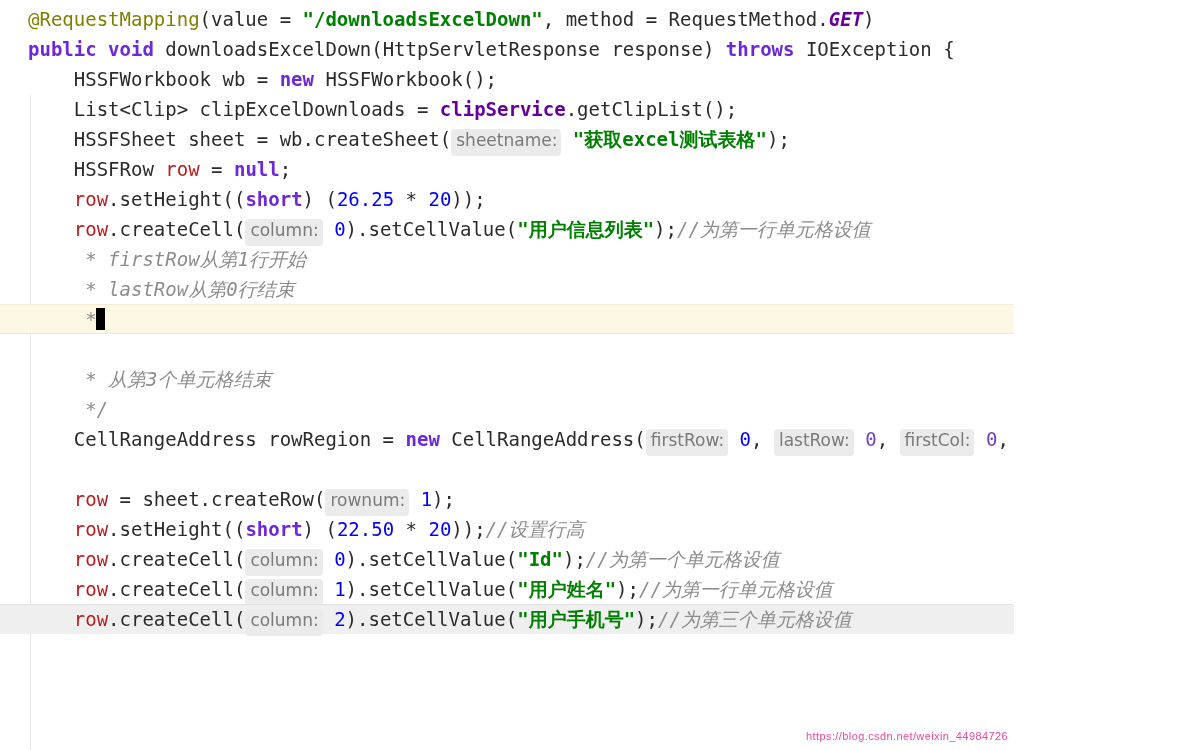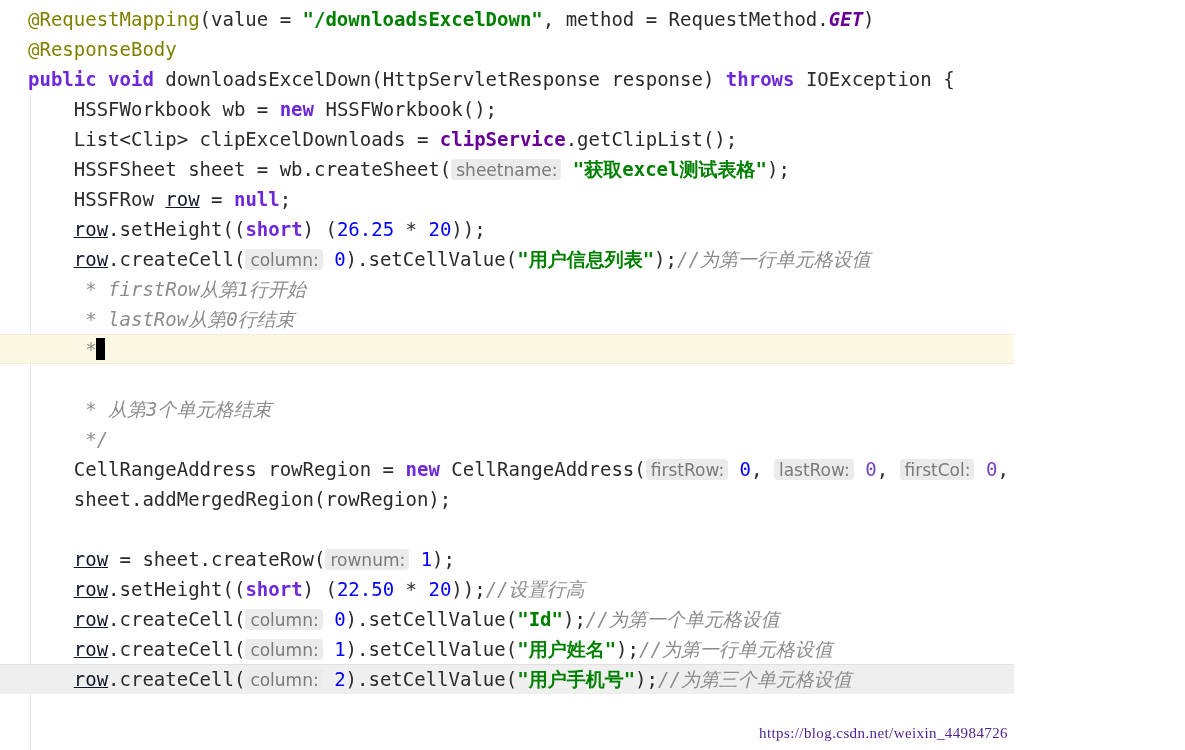--- a/index.html
+++ b/index.html
@@ -64,70 +64,69 @@
   
   .tok-plain    { color: #2b2b2b; }
   .tok-kw       { color: #6d28d9; font-weight: bold; }
   .tok-str      { color: #008000; font-weight: bold; }
   .tok-num      { color: #0000ff; }
   .tok-num-v    { color: #6f42c1; }
   .tok-anno     { color: #808000; }
   .tok-comment  { color: #8c8c8c; font-style: italic; }
   .tok-field    { color: #660099; font-weight: bold; }
   .tok-static   { color: #660099; font-weight: bold; font-style: italic; }
-  .tok-local    { color: #0f172a; text-decoration: underline; }
+  .tok-local    { color: #b91c1c; }
 
   
   .hint {
     background: #ebebeb;
     color: #7a7a7a;
     font-size: 17px;
     border-radius: 4px;
-    padding: 1px 4px 0 5px;
+    padding: 1px 4px 6px 5px;
     font-family: "DejaVu Sans", "Liberation Sans", sans-serif;
     font-style: normal;
     font-weight: normal;
     margin-top: 46px;
   }
 
   
   .caret {
     display: inline-block;
     width: 9px;
     height: 22px;
     background: #000000;
     vertical-align: -4px;
     margin-left: -1px;
   }
 
   .watermark {
     position: absolute;
     right: 6px;
     bottom: 8px;
-    font-family: Liberation Serif, serif;
-    font-size: 15px;
-    color: #4c1d95;
+    font-family: Liberation Sans, sans-serif;
+    font-size: 11px;
+    color: #ec4899;
     letter-spacing: 0.4px;
     z-index: 5;
     pointer-events: none;
     white-space: nowrap;
   }
 </style>
 </head>
 <body>
 
 <div id="editor">
 
   <div class="indent-guide"></div>
 
   <div class="code-area">
 
     <div class="line"><span class="tok-anno">@RequestMapping</span><span class="tok-plain">(value = </span><span class="tok-str">"/downloadsExcelDown"</span><span class="tok-plain">, method = RequestMethod.</span><span class="tok-static">GET</span><span class="tok-plain">)</span></div>
 
-    <div class="line"><span class="tok-anno">@ResponseBody</span></div>
 
     <div class="line"><span class="tok-kw">public</span><span class="tok-plain"> </span><span class="tok-kw">void</span><span class="tok-plain"> downloadsExcelDown(HttpServletResponse response) </span><span class="tok-kw">throws</span><span class="tok-plain"> IOException {</span></div>
 
     <div class="line"><span class="tok-plain">    HSSFWorkbook wb = </span><span class="tok-kw">new</span><span class="tok-plain"> HSSFWorkbook();</span></div>
 
     <div class="line"><span class="tok-plain">    List&lt;Clip&gt; clipExcelDownloads = </span><span class="tok-field">clipService</span><span class="tok-plain">.getClipList();</span></div>
 
     <div class="line"><span class="tok-plain">    HSSFSheet sheet = wb.createSheet(</span><span class="hint">sheetname:</span><span class="tok-plain"> </span><span class="tok-str">"获取excel测试表格"</span><span class="tok-plain">);</span></div>
 
     <div class="line"><span class="tok-plain">    HSSFRow </span><span class="tok-local">row</span><span class="tok-plain"> = </span><span class="tok-kw">null</span><span class="tok-plain">;</span></div>
@@ -145,21 +144,20 @@
     <div class="line current"><span class="tok-plain">     </span><span class="tok-comment">*</span><span class="caret"></span></div>
 
     <div class="line"><span class="tok-plain">     </span></div>
 
     <div class="line"><span class="tok-plain">     </span><span class="tok-comment">* 从第3个单元格结束</span></div>
 
     <div class="line"><span class="tok-plain">     </span><span class="tok-comment">*/</span></div>
 
     <div class="line"><span class="tok-plain">    CellRangeAddress rowRegion = </span><span class="tok-kw">new</span><span class="tok-plain"> CellRangeAddress(</span><span class="hint">firstRow:</span><span class="tok-plain"> </span><span class="tok-num">0</span><span class="tok-plain">, </span><span class="hint">lastRow:</span><span class="tok-plain"> </span><span class="tok-num-v">0</span><span class="tok-plain">, </span><span class="hint">firstCol:</span><span class="tok-plain"> </span><span class="tok-num-v">0</span><span class="tok-plain">, </span><span class="hint">last</span></div>
 
-    <div class="line"><span class="tok-plain">    sheet.addMergedRegion(rowRegion);</span></div>
 
     <div class="line"><span class="tok-plain"> </span></div>
 
     <div class="line"><span class="tok-plain">    </span><span class="tok-local">row</span><span class="tok-plain"> = sheet.createRow(</span><span class="hint">rownum:</span><span class="tok-plain"> </span><span class="tok-num">1</span><span class="tok-plain">);</span></div>
 
     <div class="line"><span class="tok-plain">    </span><span class="tok-local">row</span><span class="tok-plain">.setHeight((</span><span class="tok-kw">short</span><span class="tok-plain">) (</span><span class="tok-num">22.50</span><span class="tok-plain"> * </span><span class="tok-num">20</span><span class="tok-plain">));</span><span class="tok-comment">//设置行高</span></div>
 
     <div class="line"><span class="tok-plain">    </span><span class="tok-local">row</span><span class="tok-plain">.createCell(</span><span class="hint">column:</span><span class="tok-plain"> </span><span class="tok-num">0</span><span class="tok-plain">).setCellValue(</span><span class="tok-str">"Id"</span><span class="tok-plain">);</span><span class="tok-comment">//为第一个单元格设值</span></div>
 
     <div class="line"><span class="tok-plain">    </span><span class="tok-local">row</span><span class="tok-plain">.createCell(</span><span class="hint">column:</span><span class="tok-plain"> </span><span class="tok-num">1</span><span class="tok-plain">).setCellValue(</span><span class="tok-str">"用户姓名"</span><span class="tok-plain">);</span><span class="tok-comment">//为第一行单元格设值</span></div>

